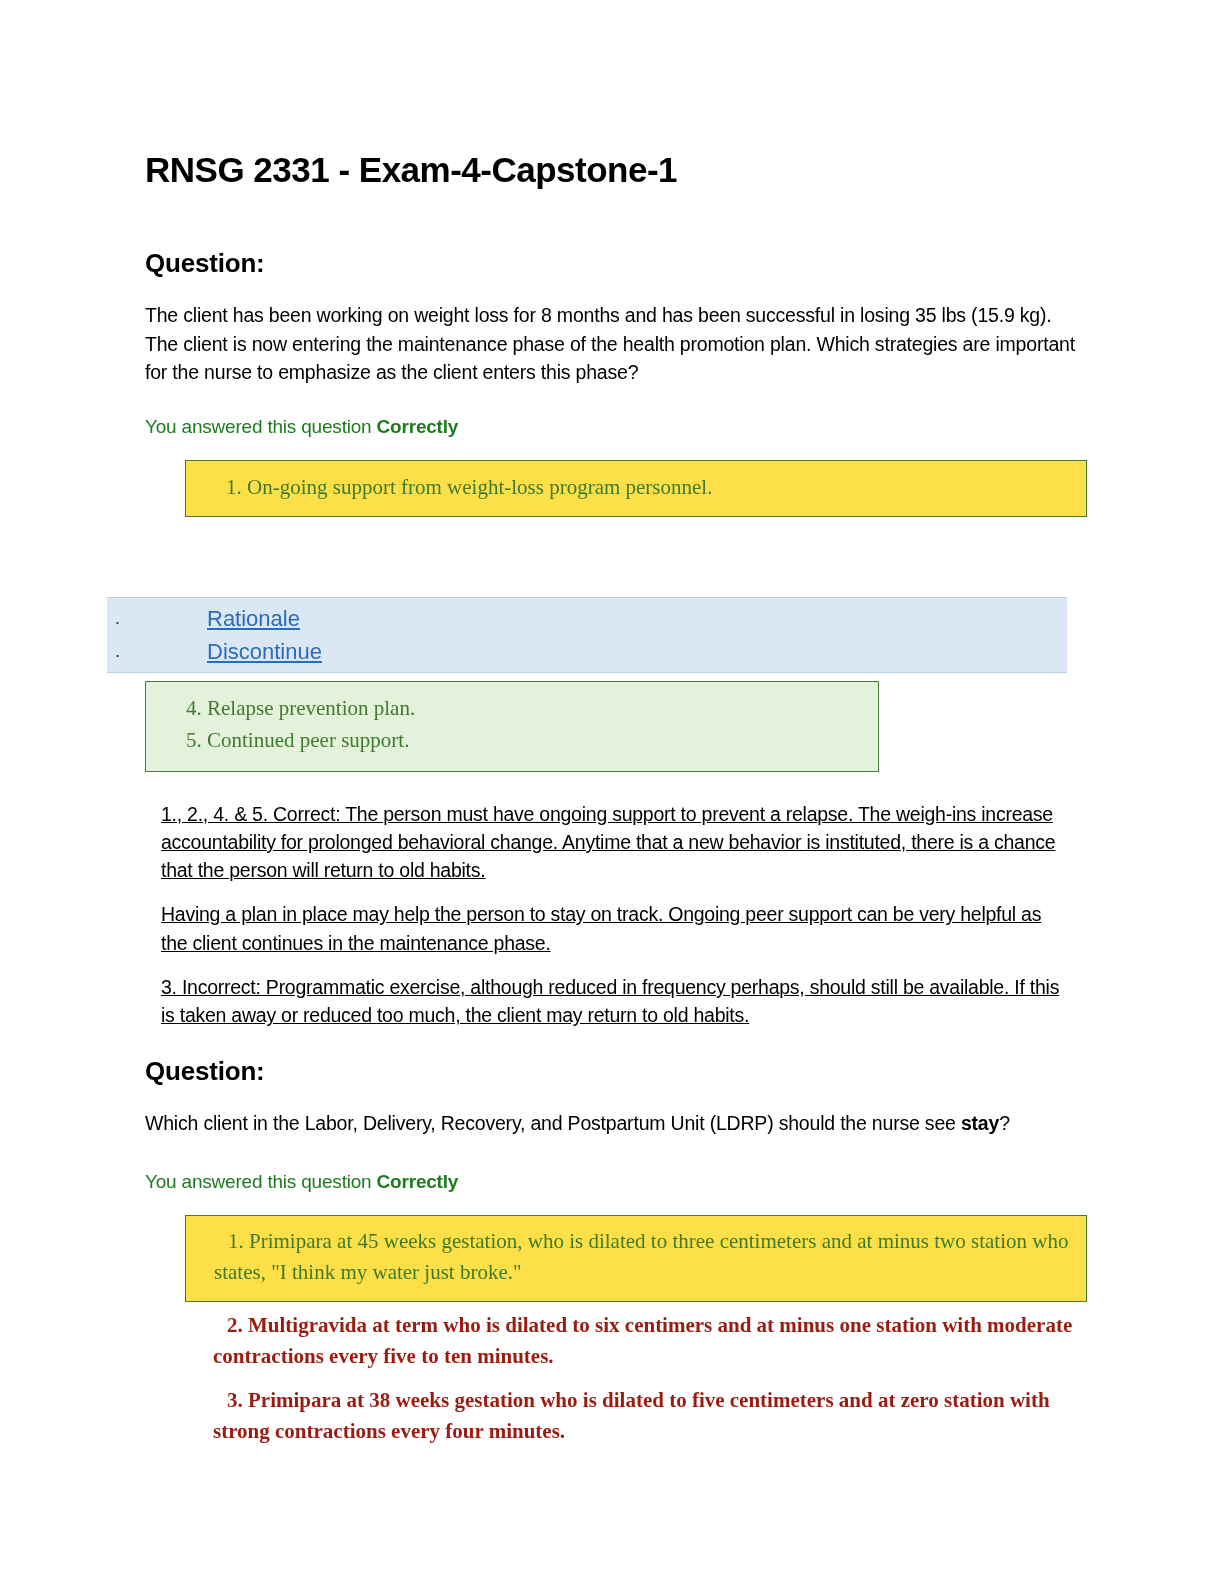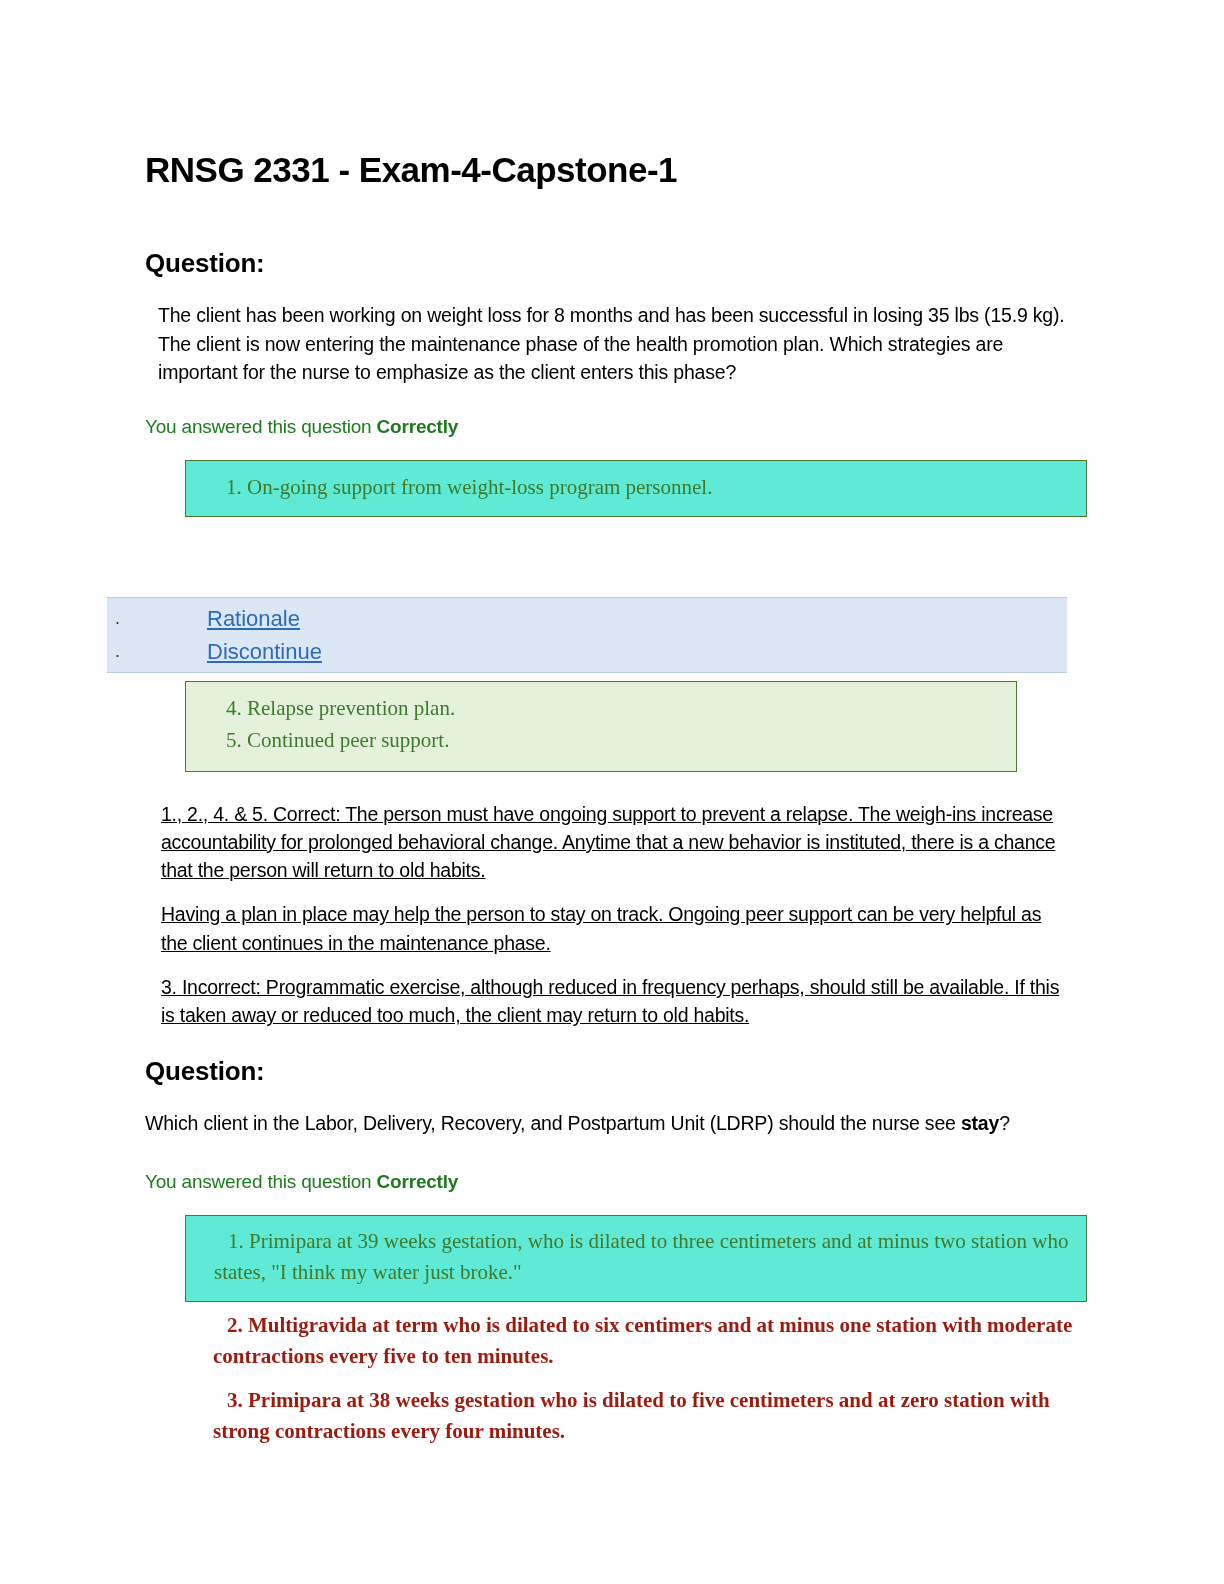--- a/index.html
+++ b/index.html
@@ -34,35 +34,35 @@
   h2.question-heading {
     font-family: "Liberation Sans", sans-serif;
     font-size: 26px;
     font-weight: bold;
     margin: 0 0 22px 0;
     letter-spacing: -0.2px;
   }
   .question-text {
     font-size: 19.5px;
     line-height: 1.45;
-    margin: 0 0 30px 13px;
+    margin: 0 0 30px 0;
     letter-spacing: -0.2px;
   }
   .answered-line {
     font-size: 19px;
     color: #1e7a1e;
     margin: 0 0 22px 0;
     letter-spacing: -0.2px;
   }
   .answered-line .verdict {
     font-weight: bold;
   }
   .opt-box {
     border: 1px solid #4a7a32;
-    background: #5eead4;
+    background: #fde047;
     padding: 10px 14px 12px 14px;
     box-sizing: border-box;
     margin-left: 40px;
     margin-right: 10px;
     width: 902px;
   }
   .opt {
     font-family: "Liberation Serif", serif;
     font-size: 21px;
     line-height: 1.55;
@@ -109,22 +109,21 @@
     font-size: 22px;
     color: #2b6cb8;
     text-decoration: underline;
     font-family: "Liberation Sans", sans-serif;
   }
   .opt-box-2 {
     border: 1px solid #4a7a32;
     background: #e4f2dc;
     padding: 10px 14px 14px 14px;
     box-sizing: border-box;
-    margin-left: 40px;
-    width: 832px;
+    width: 734px;
     margin-top: 8px;
   }
   .rationale {
     font-size: 19.5px;
     line-height: 1.45;
     margin: 28px 0 26px 0;
     letter-spacing: -0.25px;
   }
   .rationale p {
     margin: 16px;
@@ -195,21 +194,21 @@
 
     <h2 class="question-heading">Question:</h2>
 
     <p class="q2-text"><span>Which client in the Labor, Delivery, Recovery, and Postpartum Unit (LDRP) should the nurse see </span><b>stay</b><span>?</span></p>
 
     <p class="answered-line">
       <span>You answered this question </span><span class="verdict">Correctly</span>
     </p>
 
     <div class="opt-box">
-      <div class="opt-long">1. Primipara at 39 weeks gestation, who is dilated to three centimeters and at minus two station who states, "I think my water just broke."</div>
+      <div class="opt-long">1. Primipara at 45 weeks gestation, who is dilated to three centimeters and at minus two station who states, "I think my water just broke."</div>
     </div>
 
     <div class="wrong-row">
       <div class="opt-long wrong">2. Multigravida at term who is dilated to six centimers and at minus one station with moderate contractions every five to ten minutes.</div>
     </div>
 
     <div class="wrong-row">
       <div class="opt-long wrong">3. Primipara at 38 weeks gestation who is dilated to five centimeters and at zero station with strong contractions every four minutes.</div>
     </div>
 

